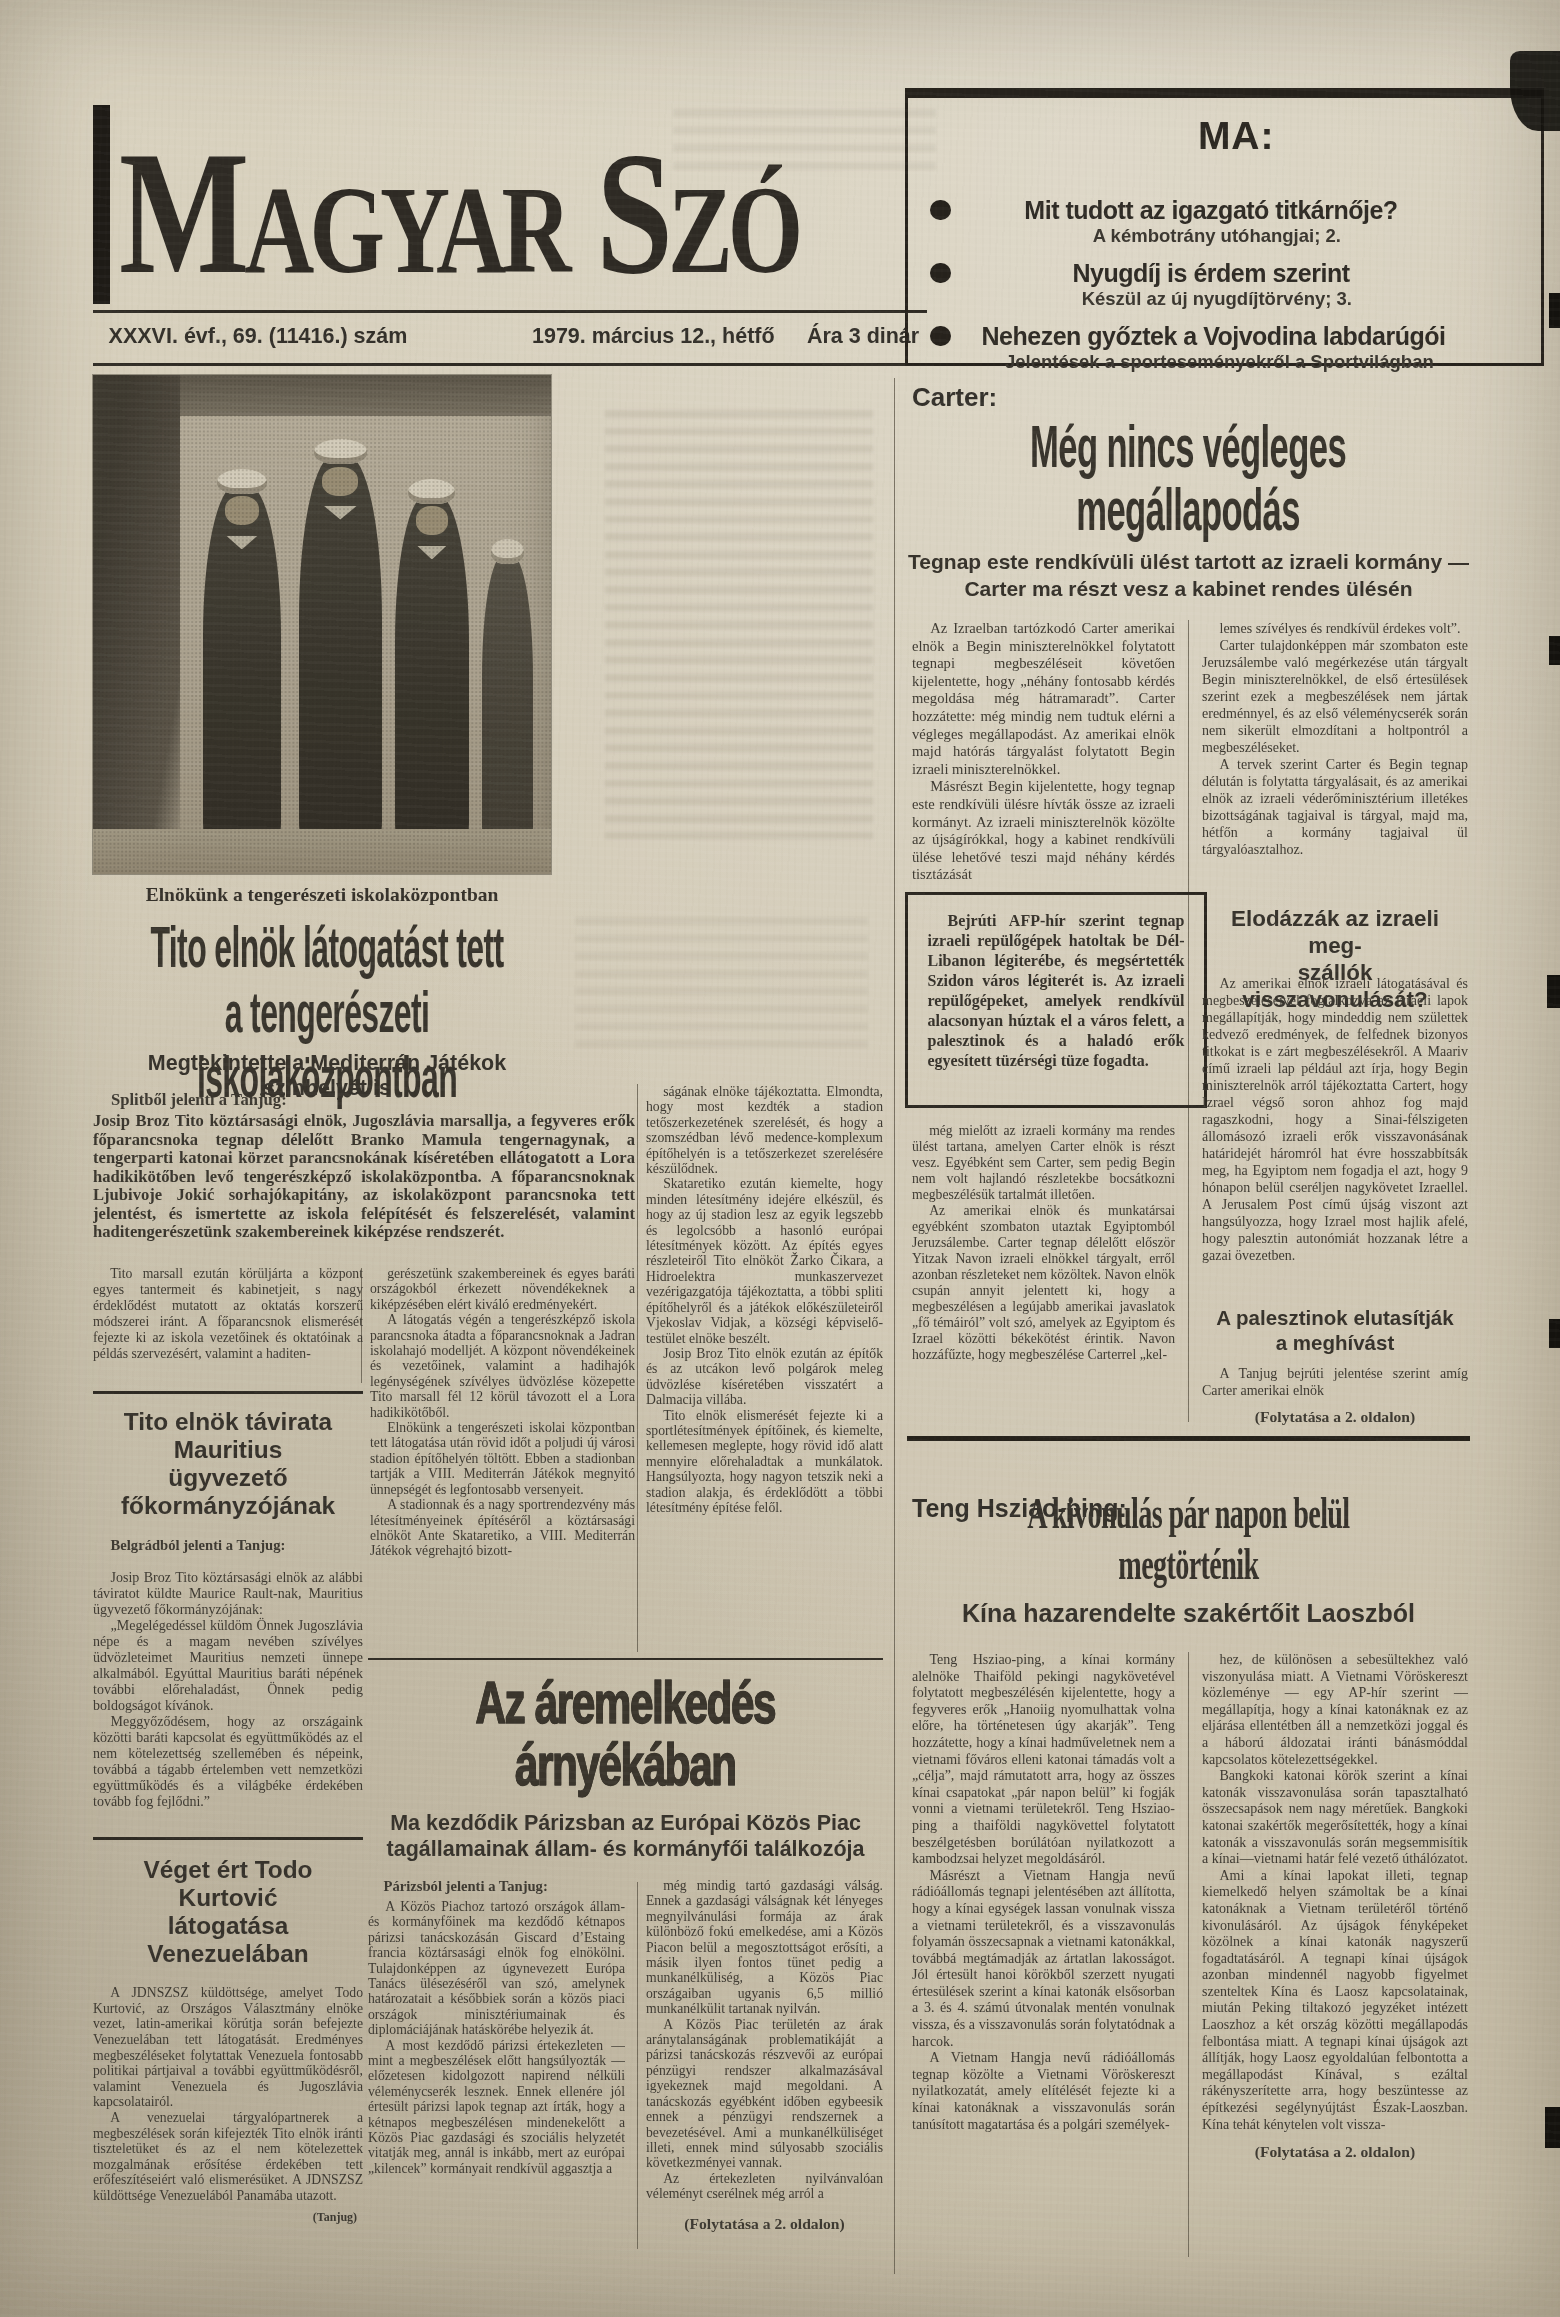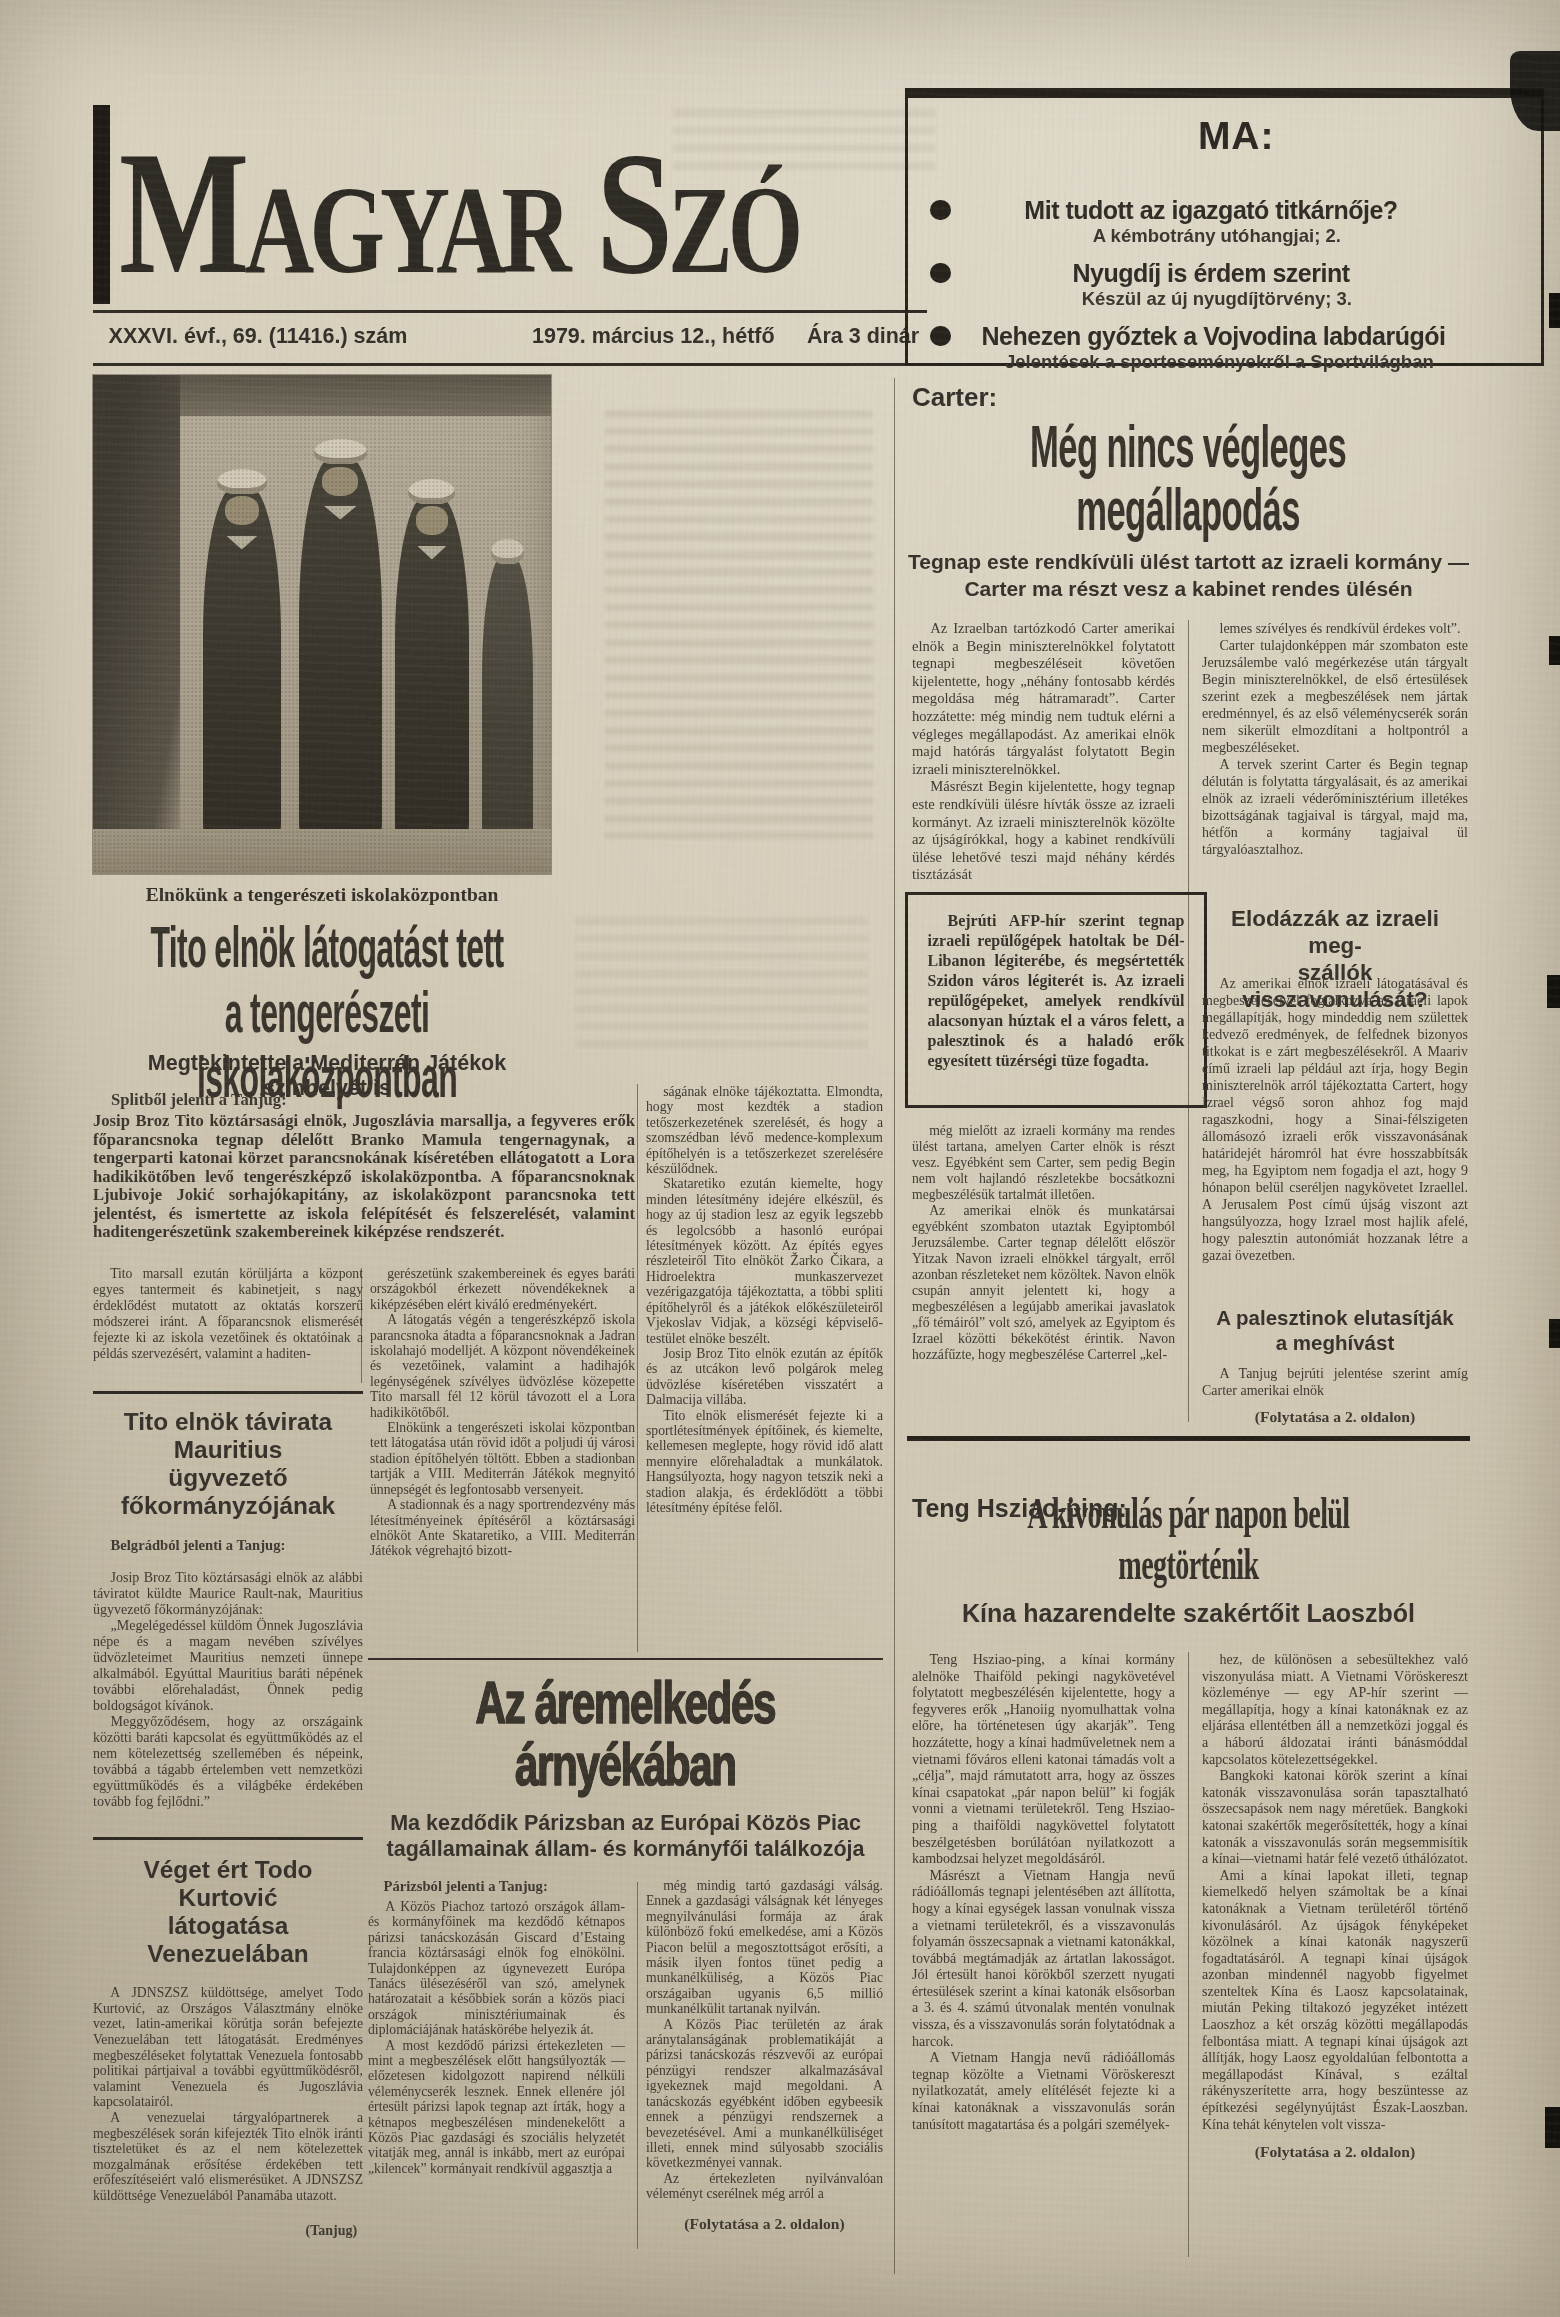--- a/index.html
+++ b/index.html
@@ -163,21 +163,21 @@
     <p class="p just" style="font-size:14px; line-height:16px;margin-top:16px;">Josip Broz Tito köztársasági elnök az alábbi táviratot küldte Maurice Rault-nak, Mauritius ügyvezető főkormányzójának:</p>
     <p class="p just" style="font-size:14px; line-height:16px;">„Megelégedéssel küldöm Önnek Jugoszlávia népe és a magam nevében szívélyes üdvözleteimet Mauritius nemzeti ünnepe alkalmából. Egyúttal Mauritius baráti népének további előrehaladást, Önnek pedig boldogságot kívánok.</p>
     <p class="p just" style="font-size:14px; line-height:16px;">Meggyőződésem, hogy az országaink közötti baráti kapcsolat és együttműködés az el nem kötelezettség szellemében és népeink, továbbá a tágabb értelemben vett nemzetközi együttműködés és a világbéke érdekében tovább fog fejlődni.”</p>
     <div style="height:2.9px; background:#2e2a23; margin:27px 0 15.6px;"></div>
     <div class="shead ctr" style="font-size:24.4px; line-height:28px;">
       <div>Véget ért Todo Kurtović</div>
       <div>látogatása Venezuelában</div>
     </div>
     <p class="p just" style="font-size:13.7px; line-height:15.6px; margin-top:17.6px;">A JDNSZSZ küldöttsége, amelyet Todo Kurtović, az Országos Választmány elnöke vezet, latin-amerikai körútja során befejezte Venezuelában tett látogatását. Eredményes megbeszéléseket folytattak Venezuela fontosabb politikai pártjaival a további együttműködésről, valamint Venezuela és Jugoszlávia kapcsolatairól.</p>
     <p class="p just" style="font-size:13.7px; line-height:15.6px;">A venezuelai tárgyalópartnerek a megbeszélések során kifejezték Tito elnök iránti tiszteletüket és az el nem kötelezettek mozgalmának erősítése érdekében tett erőfeszítéseiért való elismerésüket. A JDNSZSZ küldöttsége Venezuelából Panamába utazott.</p>
-    <div class="serif b" style="font-size:14px; text-align:right; margin-top:19px; padding-right:5.9px;">(Tanjug)</div>
+    <div class="serif b" style="font-size:12px; text-align:right; margin-top:6px; padding-right:5.9px;">(Tanjug)</div>
   </div>
 
   <div class="abs clip" style="left:370px; top:1266px; width:265px; height:386px;">
     <p class="p just" style="font-size:13.7px; line-height:15.4px;">gerészetünk szakembereinek és egyes baráti országokból érkezett növendékeknek a kiképzésében elért kiváló eredményekért.</p>
     <p class="p just" style="font-size:13.7px; line-height:15.4px;">A látogatás végén a tengerészképző iskola parancsnoka átadta a főparancsnoknak a Jadran iskolahajó modelljét. A központ növendékeinek és vezetőinek, valamint a hadihajók legénységének szívélyes üdvözlése közepette Tito marsall fél 12 körül távozott el a Lora hadikikötőből.</p>
     <p class="p just" style="font-size:13.7px; line-height:15.4px;">Elnökünk a tengerészeti iskolai központban tett látogatása után rövid időt a poljudi új városi stadion építőhelyén töltött. Ebben a stadionban tartják a VIII. Mediterrán Játékok megnyitó ünnepségét és legfontosabb versenyeit.</p>
     <p class="p just" style="font-size:13.7px; line-height:15.4px;">A stadionnak és a nagy sportrendezvény más létesítményeinek építéséről a köztársasági elnököt Ante Skataretiko, a VIII. Mediterrán Játékok végrehajtó bizott-</p>
   </div>
 
   <div class="abs clip" style="left:646px; top:1084px; width:237px; height:566px;">

